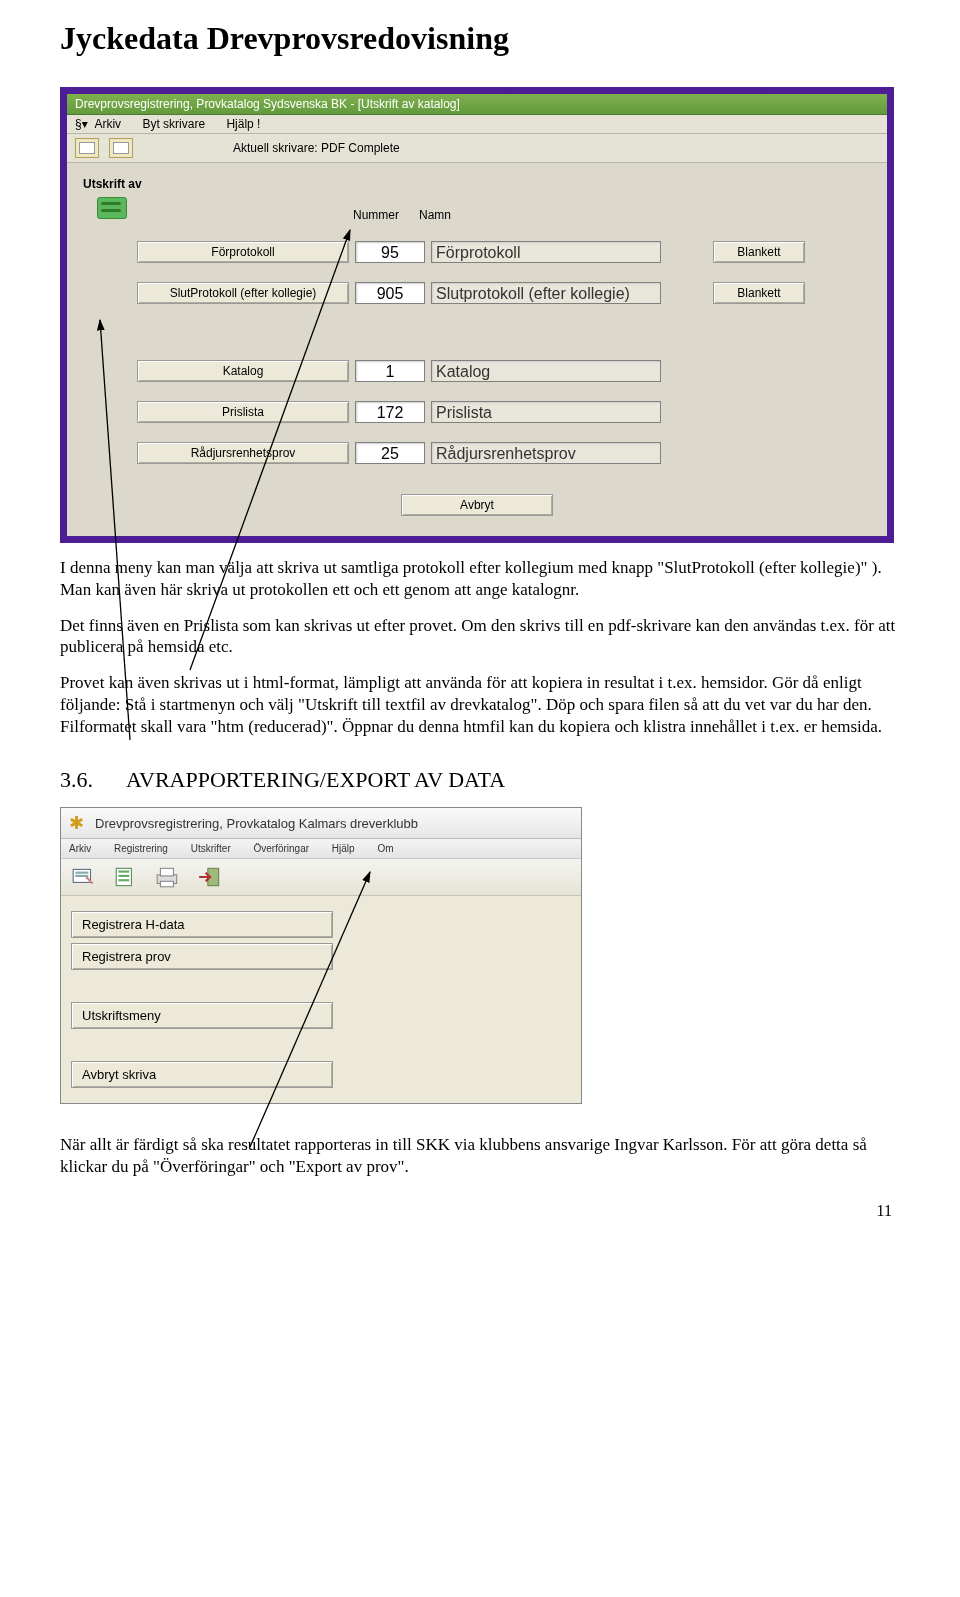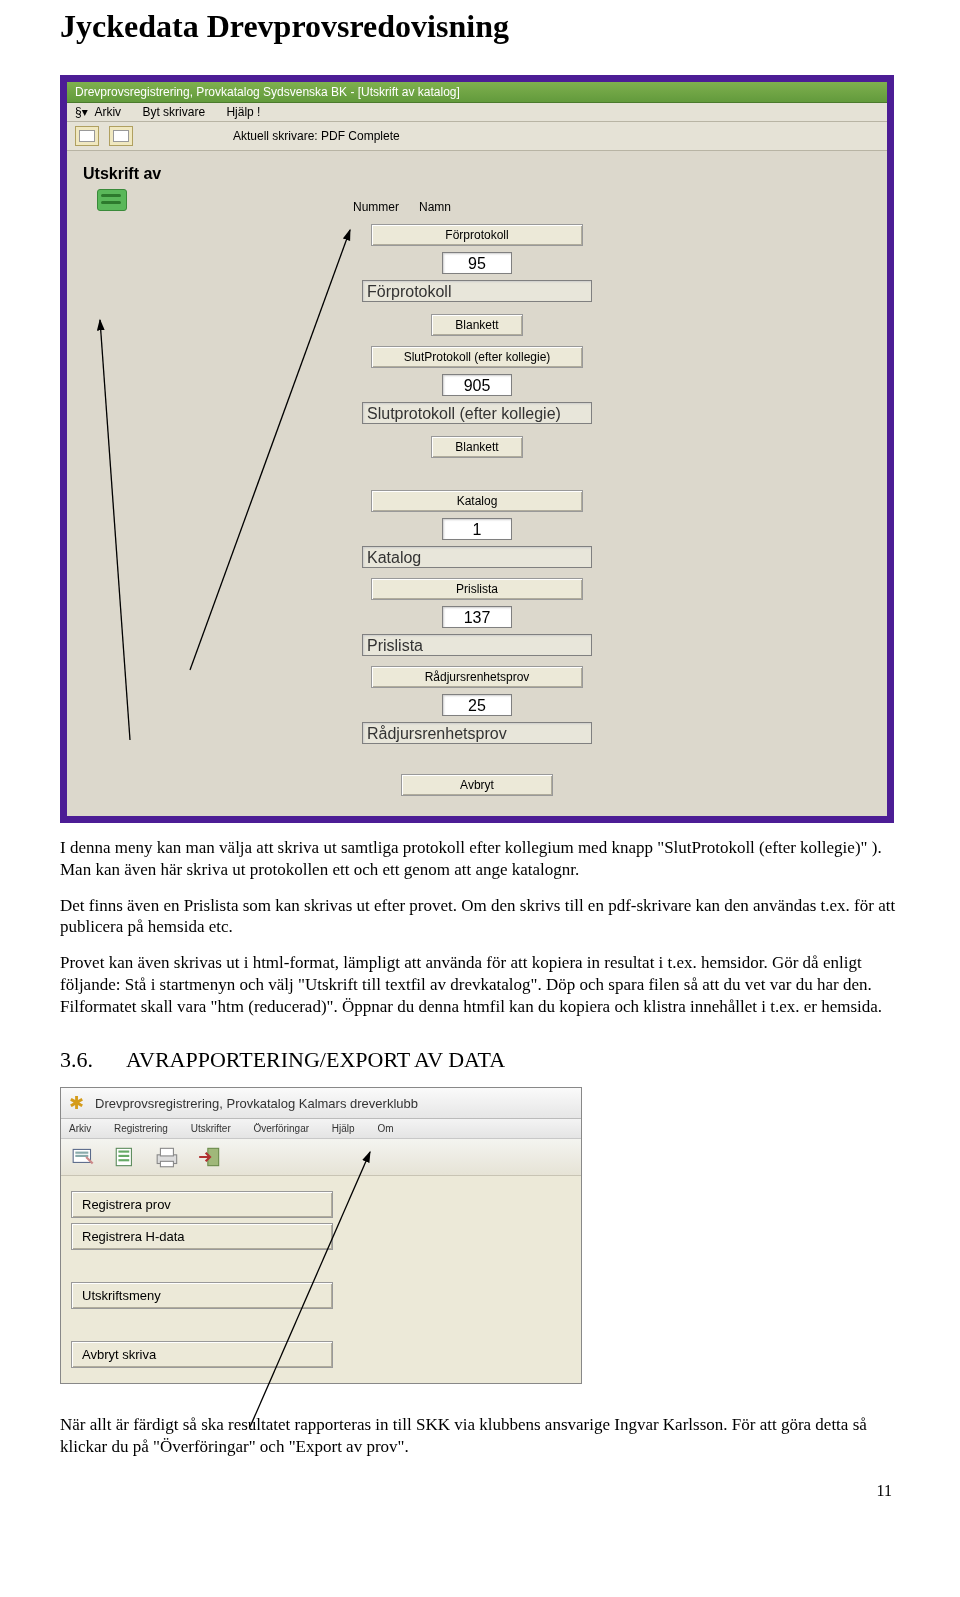--- a/index.html
+++ b/index.html
@@ -4,21 +4,21 @@
 <style>
   body {
     margin: 0;
     padding: 0;
     font-family: "Times New Roman", serif;
     background: #fff;
     width: 960px;
     color: #000;
   }
   .page {
-    padding: 8px 60px 40px 60px;
+    padding: 20px 60px 40px 60px;
     position: relative;
   }
   h1.doc-title {
     font-family: "Times New Roman", serif;
     font-size: 32px;
     font-weight: bold;
     margin: 0 0 30px 0;
     text-align: left;
   }
   
@@ -60,32 +60,32 @@
     display:inline-block;
     position:relative;
   }
   .tb-icon::after{content:"";position:absolute;left:3px;top:3px;width:14px;height:10px;background:#fff;border:1px solid #999;}
   .app1 .printer-label { margin-left: 90px; font-size:12px;}
   .app1 .main {
     background:#dcd8cc;
     padding: 10px 30px 20px 30px;
     position:relative;
   }
-  .app1 .section-label{ font-weight:bold; font-size:16px; margin:4px 0 6px -14px;}
+  .app1 .section-label{ font-weight:bold; font-size:12px; margin:4px 0 6px -14px;}
   .green-icon{
     display:inline-block;width:28px;height:20px;
     background:#5ab85a;border:1px solid #3a8a3a;
     position:relative;border-radius:3px;
   }
   .green-icon::before,.green-icon::after{
     content:"";position:absolute;left:3px;width:20px;height:3px;background:#2d7a2d;border-radius:2px;
   }
   .green-icon::before{top:4px;}
   .green-icon::after{top:11px;}
-  .row1{display:flex;align-items:center;gap:6px;margin:4px 0;flex-direction:column;}
+  .row1{display:flex;align-items:center;gap:6px;margin:19px 0;}
   .btn-std{
     background:#ece9d8;border:1px solid #999;
     box-shadow:inset 1px 1px 0 #fff, inset -1px -1px 0 #b0ac9c;
     font-size:12px;text-align:center;padding:3px 0;
     font-family:Tahoma,sans-serif;color:#000;
   }
   .col-left{width:210px;}
   .col-num{width:60px;}
   .col-name{width:220px;}
   .col-blank{width:90px;}
@@ -191,21 +191,21 @@
       <div class="row1">
         <div style="width:34px;"></div>
         <div class="btn-std col-left">Katalog</div>
         <div class="input-box col-num" style="text-align:center;">1</div>
         <div class="input-box ro col-name">Katalog</div>
       </div>
 
       <div class="row1">
         <div style="width:34px;"></div>
         <div class="btn-std col-left">Prislista</div>
-        <div class="input-box col-num" style="text-align:center;">137</div>
+        <div class="input-box col-num" style="text-align:center;">172</div>
         <div class="input-box ro col-name">Prislista</div>
       </div>
 
       <div class="row1">
         <div style="width:34px;"></div>
         <div class="btn-std col-left">Rådjursrenhetsprov</div>
         <div class="input-box col-num" style="text-align:center;">25</div>
         <div class="input-box ro col-name">Rådjursrenhetsprov</div>
       </div>
 
@@ -272,22 +272,22 @@
             </svg>
         </span>
         <span class="tb2">
           <svg viewBox="0 0 24 20">
               <rect x="10" y="2" width="10" height="16" fill="#a0b87a" stroke="#6a8a4a"></rect>
               <path d="M2 10 L12 10 M8 6 L12 10 L8 14" fill="none" stroke="#b03030" stroke-width="2"></path>
             </svg>
         </span>
       </div>
       <div class="body">
+        <div class="btn-w">Registrera H-data</div>
         <div class="btn-w">Registrera prov</div>
-        <div class="btn-w">Registrera H-data</div>
         <div class="gap22"></div>
         <div class="btn-w">Utskriftsmeny</div>
         <div class="gap22"></div>
         <div class="btn-w">Avbryt skriva</div>
       </div>
     </div>
 
     <svg class="arrow-svg" width="600" height="400" style="top:0;">
       <defs>
         <marker id="ah2" markerWidth="10" markerHeight="10" refX="8" refY="3" orient="auto">

